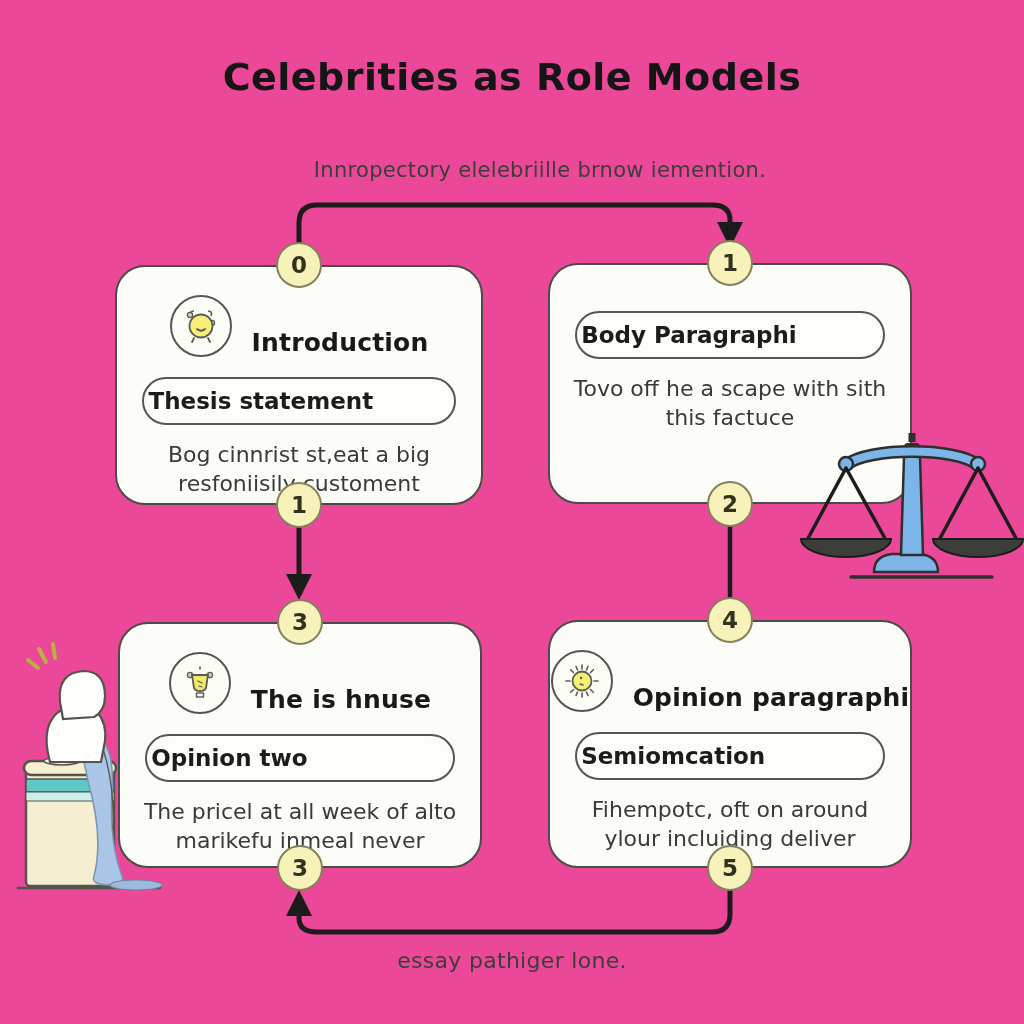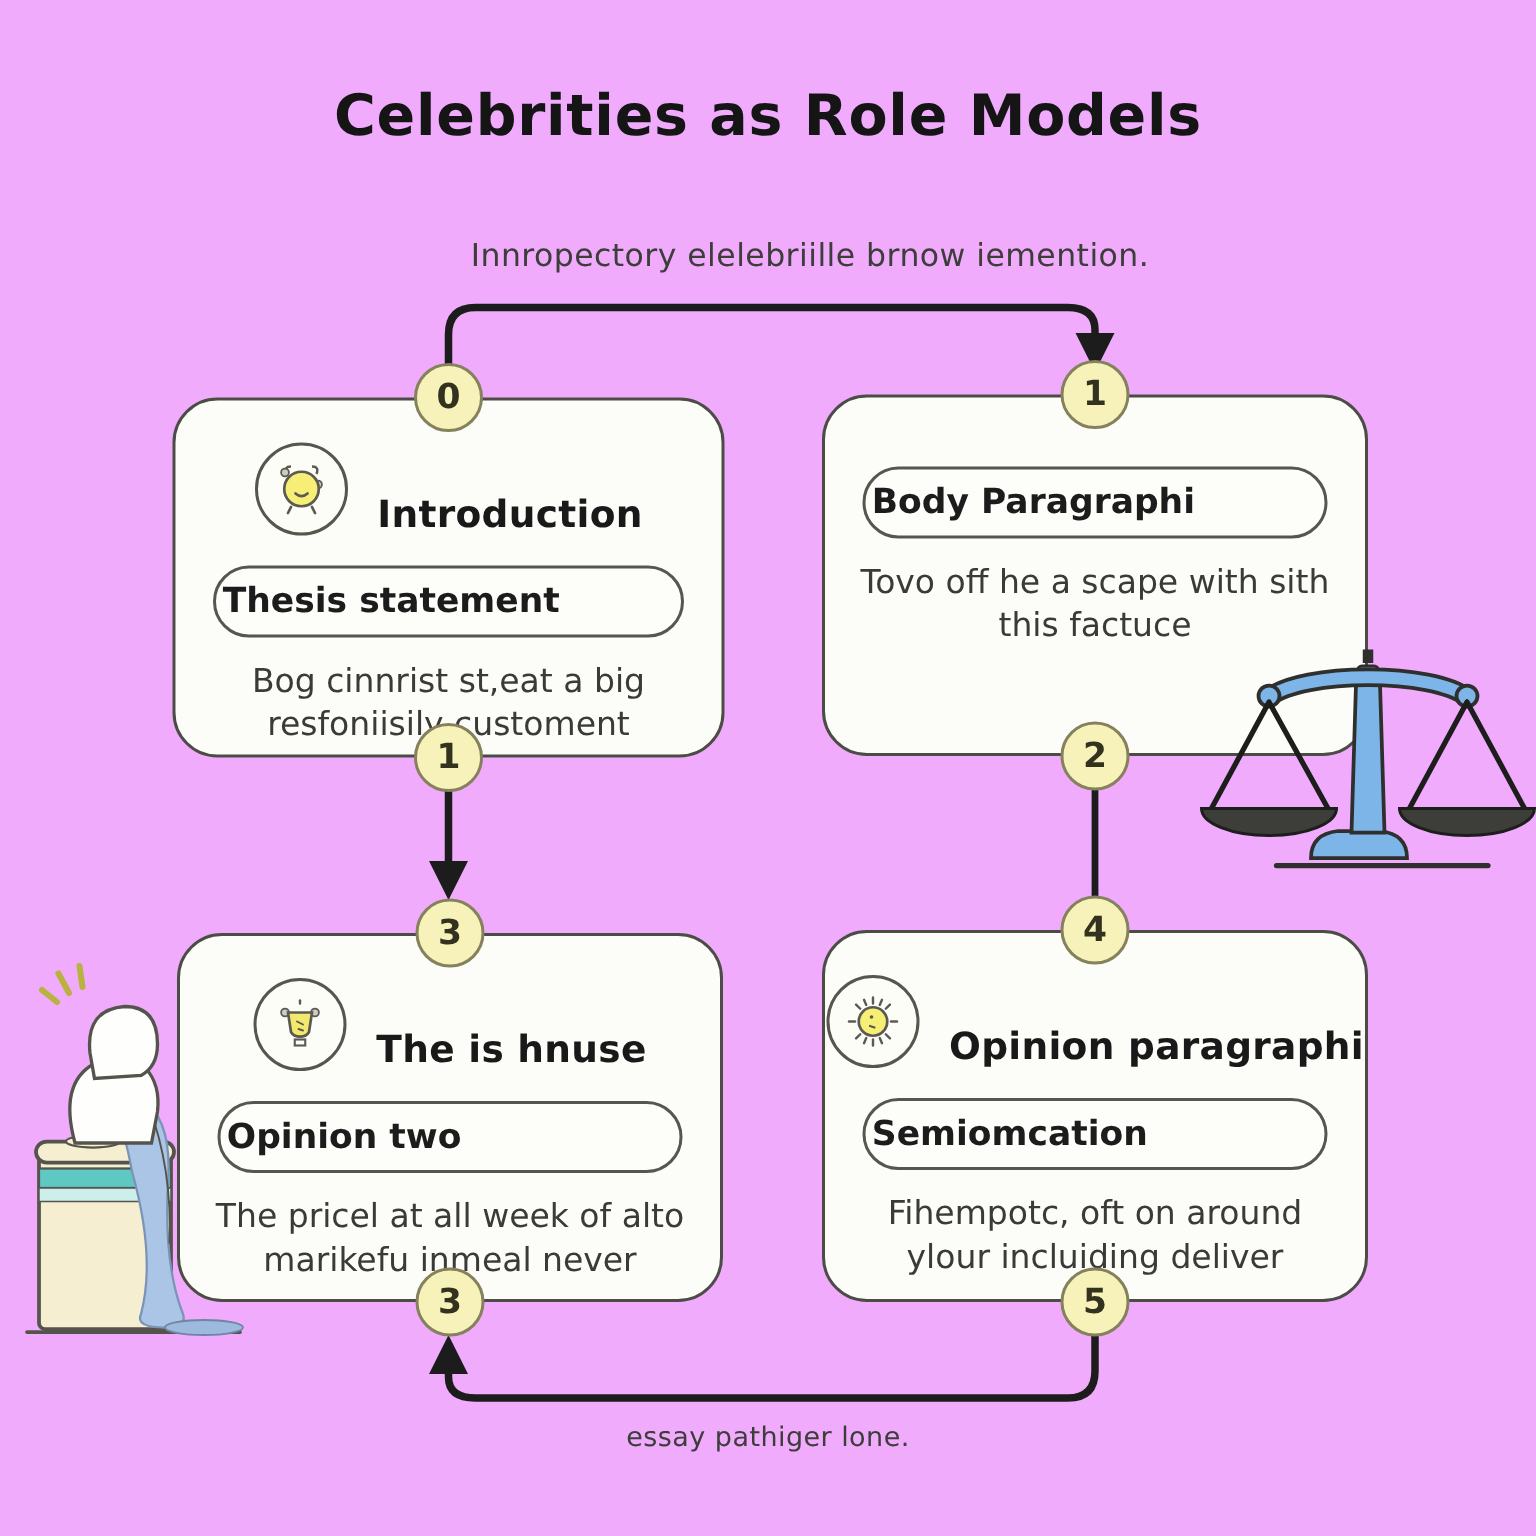--- a/index.html
+++ b/index.html
@@ -1,33 +1,33 @@
 <!DOCTYPE html>
 <html><head>
 <meta charset="utf-8">
 <style>
   html,body{margin:0;padding:0;}
   .page{
     position:relative;
     width:1024px;height:1024px;
-    background:#f0abfc;
+    background:#ec4899;
     font-family:"DejaVu Sans", sans-serif;
     overflow:hidden;
   }
   .main-title{
     position:absolute;top:55px;left:0;width:100%;
     text-align:center;font-size:38px;font-weight:bold;
     color:#151515;letter-spacing:.5px;
   }
   .caption{
     position:absolute;left:0;width:100%;text-align:center;
     font-size:21px;color:#3d3d3a;font-weight:500;letter-spacing:.3px;
   }
   .caption.top{top:158px;padding-left:28px;}
-  .caption.bottom{top:948px;font-size:18px;}
+  .caption.bottom{top:948px;font-size:22px;}
   svg.layer{position:absolute;inset:0;pointer-events:none;}
   .arrows{z-index:1;}
   .illustrations{z-index:3;}
   .card{
     position:absolute;z-index:2;
     background:#fcfcf8;
     border:2.5px solid #4c4c46;
     border-radius:30px;
     box-sizing:border-box;
     display:flex;flex-direction:column;align-items:center;

